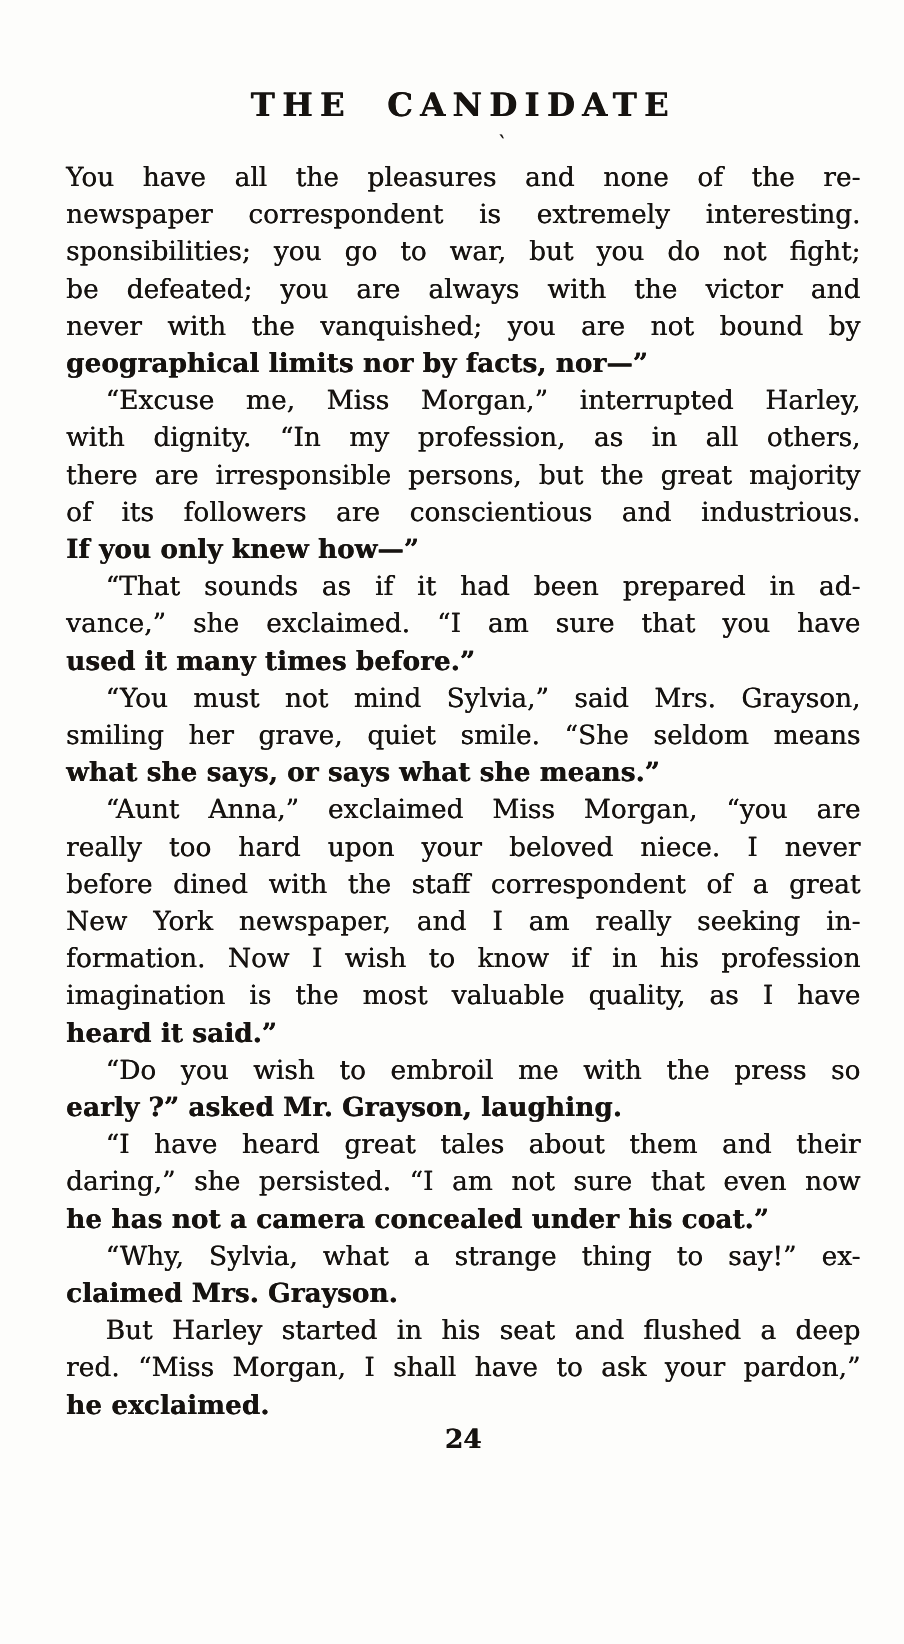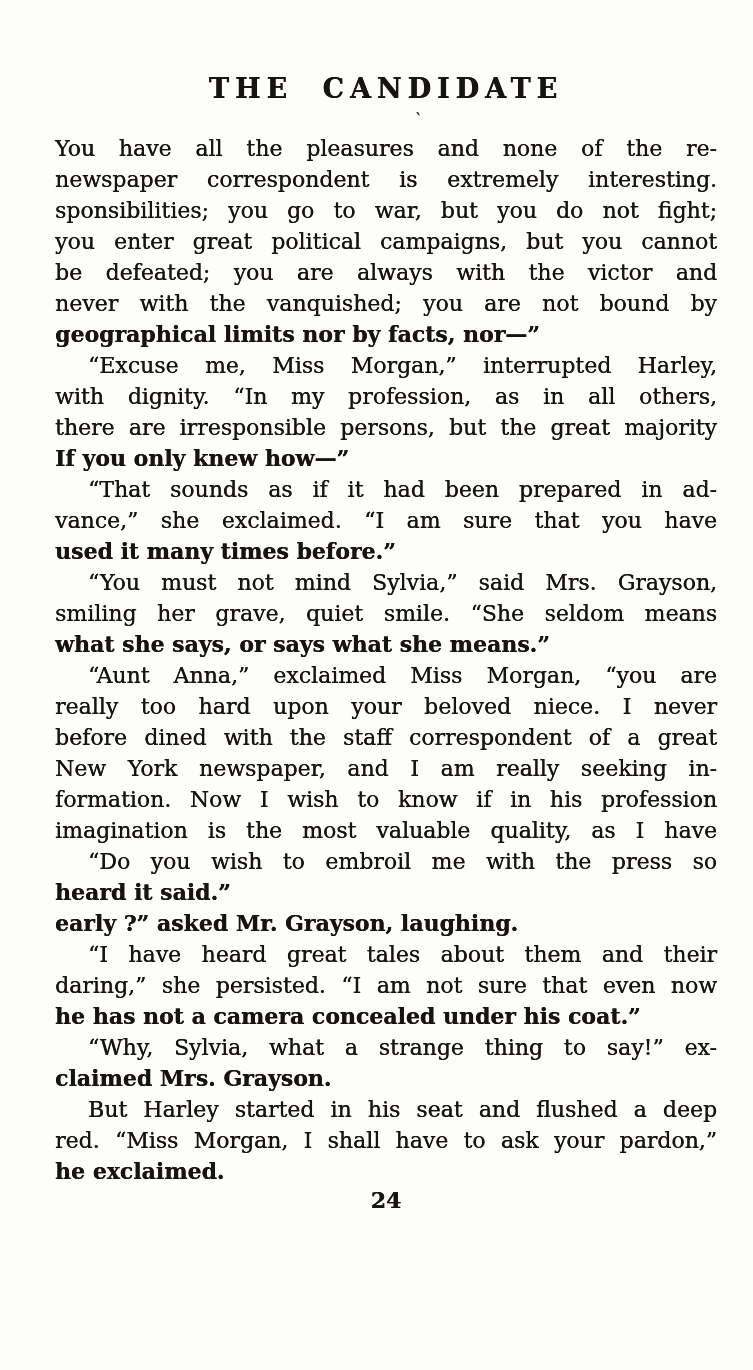--- a/index.html
+++ b/index.html
@@ -58,42 +58,42 @@
 </head>
 <body>
 
 <main class="sheet">
   <h1 class="title">THE CANDIDATE</h1>
   <span class="artifact">ˋ</span>
   <div class="page-body">
       <div class="line">You have all the pleasures and none of the re-</div>
       <div class="line">newspaper correspondent is extremely interesting.</div>
       <div class="line">sponsibilities; you go to war, but you do not fight;</div>
-      <div class="line">you enter great political campaigns, but you cannot</div>
       <div class="line">be defeated; you are always with the victor and</div>
       <div class="line">never with the vanquished; you are not bound by</div>
       <div class="line end">geographical limits nor by facts, nor—”</div>
       <div class="line indent">“Excuse me, Miss Morgan,” interrupted Harley,</div>
       <div class="line">with dignity. “In my profession, as in all others,</div>
       <div class="line">there are irresponsible persons, but the great majority</div>
+      <div class="line">of its followers are conscientious and industrious.</div>
       <div class="line end">If you only knew how—”</div>
       <div class="line indent">“That sounds as if it had been prepared in ad-</div>
       <div class="line">vance,” she exclaimed. “I am sure that you have</div>
       <div class="line end">used it many times before.”</div>
       <div class="line indent">“You must not mind Sylvia,” said Mrs. Grayson,</div>
       <div class="line">smiling her grave, quiet smile. “She seldom means</div>
       <div class="line end">what she says, or says what she means.”</div>
       <div class="line indent">“Aunt Anna,” exclaimed Miss Morgan, “you are</div>
       <div class="line">really too hard upon your beloved niece. I never</div>
       <div class="line">before dined with the staff correspondent of a great</div>
       <div class="line">New York newspaper, and I am really seeking in-</div>
       <div class="line">formation. Now I wish to know if in his profession</div>
       <div class="line">imagination is the most valuable quality, as I have</div>
+      <div class="line end">heard it said.”</div>
       <div class="line indent">“Do you wish to embroil me with the press so</div>
-      <div class="line end">heard it said.”</div>
       <div class="line end">early ?” asked Mr. Grayson, laughing.</div>
       <div class="line indent">“I have heard great tales about them and their</div>
       <div class="line">daring,” she persisted. “I am not sure that even now</div>
       <div class="line end">he has not a camera concealed under his coat.”</div>
       <div class="line indent">“Why, Sylvia, what a strange thing to say!” ex-</div>
       <div class="line end">claimed Mrs. Grayson.</div>
       <div class="line indent">But Harley started in his seat and flushed a deep</div>
       <div class="line">red. “Miss Morgan, I shall have to ask your pardon,”</div>
       <div class="line end">he exclaimed.</div>
     </div>

